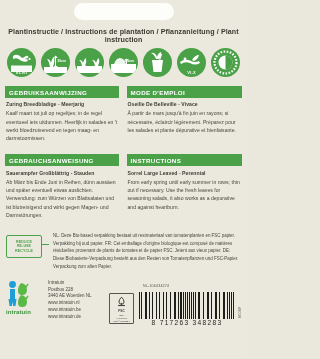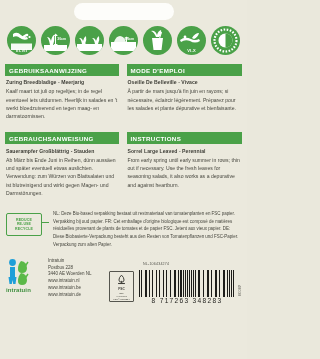--- a/index.html
+++ b/index.html
@@ -115,20 +115,21 @@
 </style>
 </head>
 <body>
 
 <div class="page">
 
   <div class="hang-wrap">
     <div class="hang"></div>
   </div>
 
+  <div class="title">Plantinstructie / Instructions de plantation / Pflanzanleitung / Plant instruction</div>
 
   <div class="icons">
 
     <div class="ic">
       <svg viewBox="0 0 29 29">
           <g fill="#ffffff">
         <path d="M4 17 h21 v7 h-21 z" opacity=".95"></path>
         <path d="M6 8 q4 -3 8 1 q3 3 6 2 l1 2 q-4 2 -8 -1 q-3 -3 -7 -1 z"></path>
         <path d="M14 11 l5 -3 l1 2 l-5 3 z"></path>
         <circle cx="20" cy="9" r="1.3"></circle>

